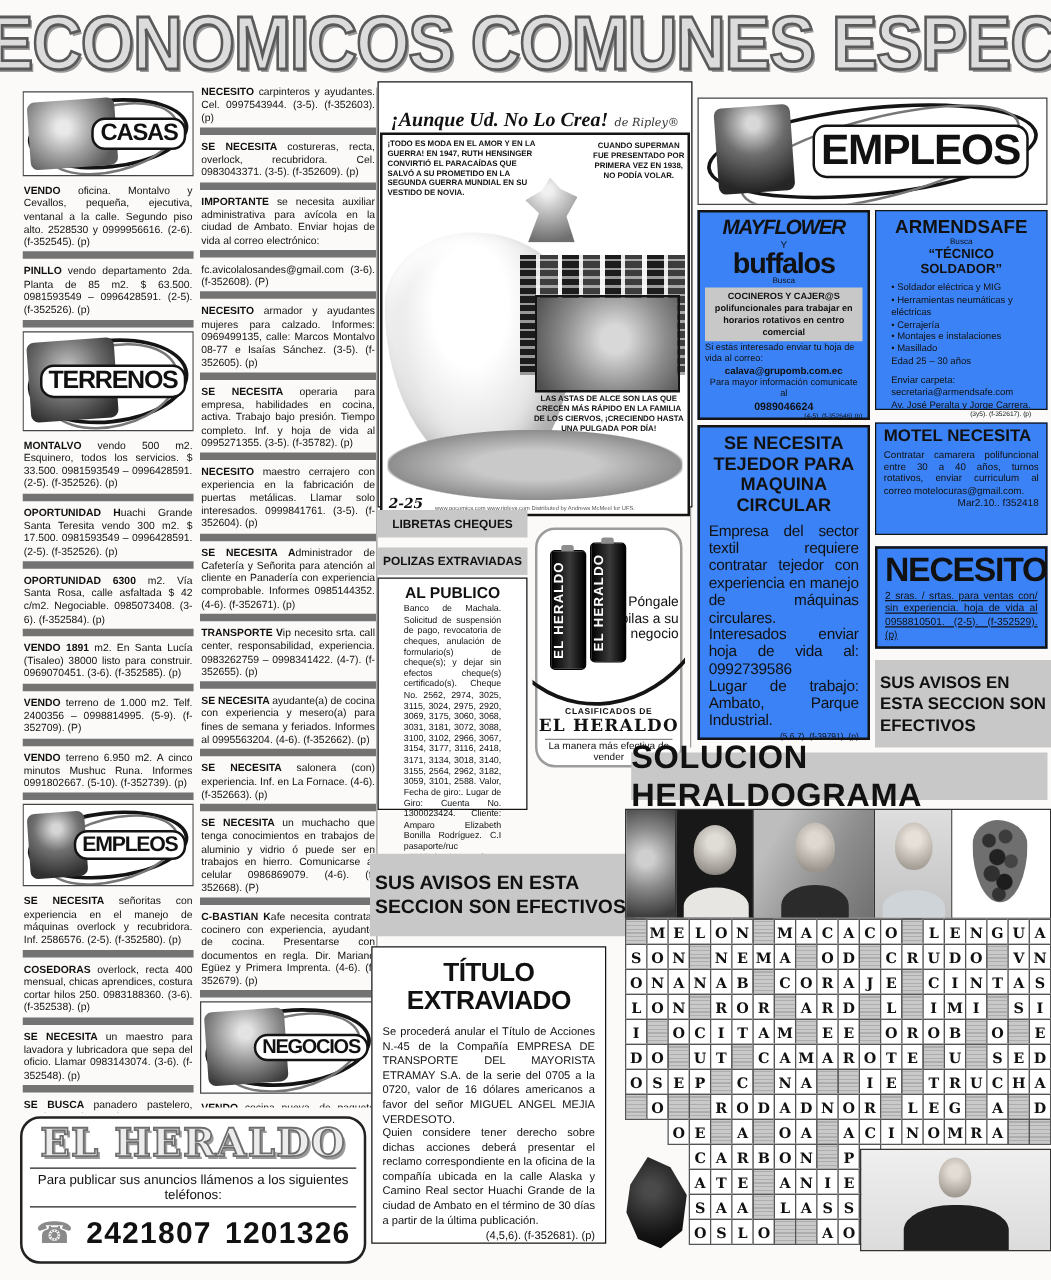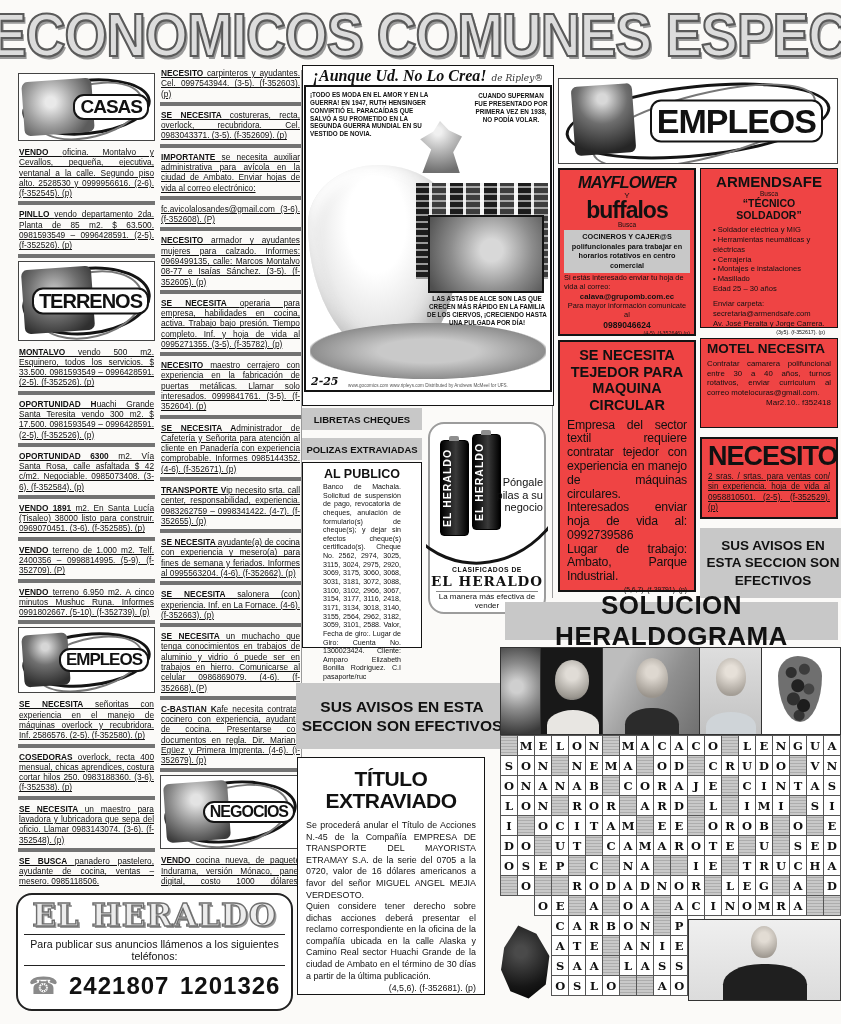--- a/index.html
+++ b/index.html
@@ -4,49 +4,49 @@
 <style>
   html,body{margin:0;padding:0;}
   body{width:841px;height:1024px;position:relative;background:#fbfaf8;font-family:"Liberation Sans",sans-serif;color:#111;overflow:hidden;}
   
   .banner{position:absolute;left:0;top:4px;width:841px;text-align:center;}
   .banner span{font-weight:bold;font-size:54px;letter-spacing:-1px;color:#dcdcdc;-webkit-text-stroke:2px #5a5a5a;text-shadow:2px 2px 0 #9a9a9a;display:inline-block;transform:scale(1.02,1.12);white-space:nowrap;}
   
   .vrule{position:absolute;width:1px;background:#9a9a9a;}
   
   .col{position:absolute;overflow:hidden;}
-  .ad{font-size:8.3px;line-height:1.24;text-align:justify;padding:4px 1px 3px 1px;border-bottom:4px solid #737373;text-decoration:underline;}
+  .ad{font-size:8.3px;line-height:1.24;text-align:justify;padding:4px 1px 3px 1px;border-bottom:6px solid #737373;}
   .ad b{font-weight:bold;}
   
   .logo-box{position:relative;border:1px solid #444;background:#fff;overflow:hidden;margin:3px 0 2px 0;}
   .logo-oval{position:absolute;inset:5px 3px;border:3px solid #141414;border-radius:50%;transform:rotate(-6deg);}
   .logo-oval2{position:absolute;inset:10px 10px 2px 16px;border:2px solid #777;border-radius:50%;transform:rotate(-14deg);}
   .logo-photo{position:absolute;left:4px;top:6px;width:52%;height:82%;background:radial-gradient(circle at 40% 40%,#e9e9e9 10%,#9f9f9f 45%,#5c5c5c 80%);border-radius:6px;transform:rotate(-4deg);}
   .logo-label{position:absolute;right:5px;top:50%;transform:translateY(-50%);background:#fff;border:2px solid #141414;border-radius:11px;padding:0 5px;font-weight:bold;font-size:19px;letter-spacing:-1px;white-space:nowrap;}
   
   .comic{position:absolute;left:302px;top:65px;width:248px;height:337px;background:#fff;border:1px solid #141414;padding:1px;}
-  .comic-title{display:flex;justify-content:center;align-items:baseline;gap:5px;height:18px;}
+  .comic-title{display:flex;justify-content:center;align-items:baseline;gap:5px;height:18px;margin-top:21px;}
   .comic-title .t1{font-family:"Liberation Serif",serif;font-weight:bold;font-style:italic;font-size:16px;}
   .comic-title .t2{font-family:"DejaVu Serif",serif;font-style:italic;font-size:9px;color:#333;}
   .comic-inner{position:relative;border:2px solid #141414;height:303px;overflow:hidden;background:#fff;}
   .cm-cap{font-size:6.3px;font-weight:bold;line-height:1.25;text-transform:uppercase;position:absolute;}
   .cm-left{left:4px;top:4px;width:120px;}
   .cm-right{right:2px;top:5px;width:74px;text-align:center;}
   .cm-moosecap{right:2px;top:208px;width:122px;text-align:center;}
   .cm-buildings{position:absolute;right:2px;top:96px;width:132px;height:96px;background:
      repeating-linear-gradient(0deg,rgba(255,255,255,.55) 0 2px,transparent 2px 7px),
      repeating-linear-gradient(90deg,#1c1c1c 0 13px,#e8e8e8 13px 16px,#3d3d3d 16px 30px,#f4f4f4 30px 34px);}
   .cm-moose{position:absolute;right:6px;top:128px;width:112px;height:74px;border:2px solid #141414;background:radial-gradient(circle at 55% 45%,#d8d8d8 15%,#8d8d8d 55%,#4f4f4f 95%);}
   .cm-superman{position:absolute;left:112px;top:34px;width:44px;height:52px;background:radial-gradient(circle at 45% 20%,#f0f0f0 8%,#b9b9b9 40%,#6f6f6f 85%);clip-path:polygon(10% 100%,30% 55%,5% 35%,35% 20%,50% 0,70% 18%,100% 30%,80% 60%,95% 100%);}
   .cm-dress{position:absolute;left:2px;top:78px;width:152px;height:196px;background:radial-gradient(ellipse at 45% 30%,#ffffff 25%,#e4e4e4 55%,#bdbdbd 85%);border-radius:46% 54% 42% 58%/30% 34% 66% 70%;box-shadow:inset -8px -10px 18px #a9a9a9, inset 6px 8px 12px #fff;}
   .cm-floor{position:absolute;left:4px;top:236px;width:236px;height:56px;background:radial-gradient(ellipse at 50% 50%,#c9c9c9 30%,#8e8e8e 70%,transparent 72%);}
   .cm-date{position:absolute;left:5px;bottom:2px;font-family:"DejaVu Serif",serif;font-weight:bold;font-style:italic;font-size:11px;}
   .cm-credits{position:absolute;left:0;right:0;bottom:2px;text-align:center;font-size:4.6px;color:#555;}
   
-  .gray-bar{position:absolute;background:#c8c8c8;text-align:center;font-weight:bold;display:flex;align-items:center;justify-content:center;}
+  .gray-bar{position:absolute;background:#c8c8c8;text-align:left;font-weight:bold;display:flex;align-items:center;justify-content:center;}
   .alpublico{position:absolute;left:302px;top:462px;width:120px;height:186px;border:1px solid #141414;background:#fff;padding:3px 20px;box-sizing:border-box;}
   .alpublico .ttl{text-align:center;font-weight:bold;font-size:12.5px;margin:1px 0 2px 0;}
   .alpublico .bdy{font-size:7.1px;line-height:1.22;text-align:justify;}
   
   .bat-ad{position:absolute;left:426px;top:410px;width:122px;height:208px;overflow:hidden;}
   .bat-frame{position:absolute;inset:12px 2px 4px 2px;border:2px solid #9c9c9c;border-radius:16px;background:#fff;}
   .bat-swoosh{position:absolute;width:176px;height:196px;border:3px solid #141414;border-radius:50%;left:-34px;top:-46px;transform:rotate(22deg);}
   .battery{position:absolute;width:27px;height:94px;background:linear-gradient(90deg,#000 ,#3a3a3a 55%,#000);border-radius:4px;border:1px solid #000;}
   .battery::before{content:"";position:absolute;top:-5px;left:8px;width:10px;height:5px;background:#8e8e8e;border-radius:2px 2px 0 0;}
   .battery span{position:absolute;left:0;top:6px;width:100%;height:82px;color:#fff;font-weight:bold;font-size:10.5px;writing-mode:vertical-rl;transform:rotate(180deg);text-align:center;letter-spacing:1px;}
@@ -54,21 +54,21 @@
   .bat-bottom{position:absolute;left:0;right:0;bottom:7px;text-align:center;}
   .bat-bottom .c1{font-size:6.8px;font-weight:bold;letter-spacing:.5px;}
   .bat-bottom .c2{font-family:"DejaVu Serif",serif;font-weight:bold;font-size:13.5px;letter-spacing:1px;}
   .bat-bottom .c3{font-size:8px;border-top:1px solid #888;margin:2px 10px 0 10px;padding-top:0;line-height:1.2;}
   
   .titulo{position:absolute;left:297px;top:757px;width:188px;height:238px;border:1.5px solid #141414;background:#fff;padding:6px 8px;box-sizing:border-box;}
   .titulo .ttl{text-align:center;font-weight:bold;font-size:21px;line-height:1.05;margin:4px 0 8px 0;letter-spacing:-.5px;}
   .titulo .bdy{font-size:8.9px;line-height:1.3;text-align:justify;white-space:pre-line;}
   .titulo .ref{font-size:8.9px;text-align:right;margin-top:1px;}
   
-  .boxad{position:absolute;background:#ef4444;box-sizing:border-box;}
+  .boxad{position:absolute;background:#3b82f6;box-sizing:border-box;}
   .mayflower{left:558px;top:168px;width:138px;height:168px;border:2px solid #141414;padding:3px 4px;}
   .mayflower .b1{font-style:italic;font-weight:bold;font-size:16.5px;text-align:center;letter-spacing:-1px;}
   .mayflower .conj{text-align:center;font-size:8px;line-height:1;}
   .mayflower .b2{font-weight:bold;font-size:23px;text-align:center;letter-spacing:-1px;line-height:.9;}
   .mayflower .busca{text-align:center;font-size:6.5px;margin-bottom:2px;}
   .mayflower .hl{background:#c8c8c8;font-weight:bold;font-size:7.3px;text-align:center;line-height:1.35;padding:2px 1px;}
   .mayflower .ln{font-size:7.4px;line-height:1.2;margin-top:1px;}
   .mayflower .em{font-weight:bold;font-size:7.8px;text-align:center;}
   .mayflower .ph{font-weight:bold;font-size:8.5px;text-align:center;}
   .mayflower .rf{font-size:5.3px;text-align:right;}

